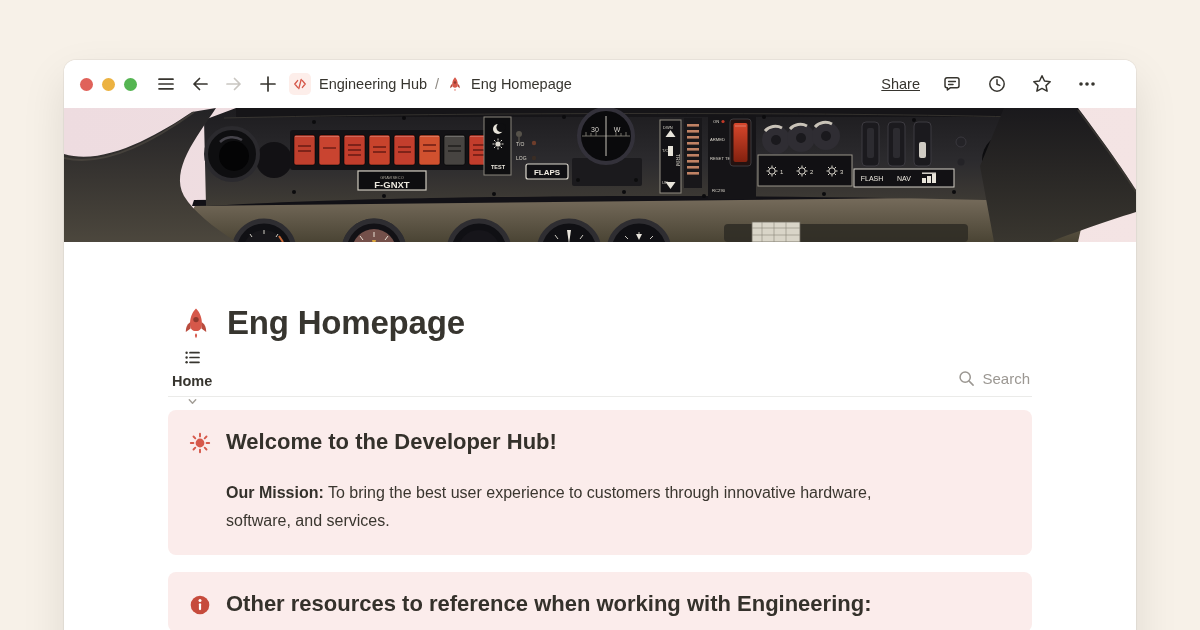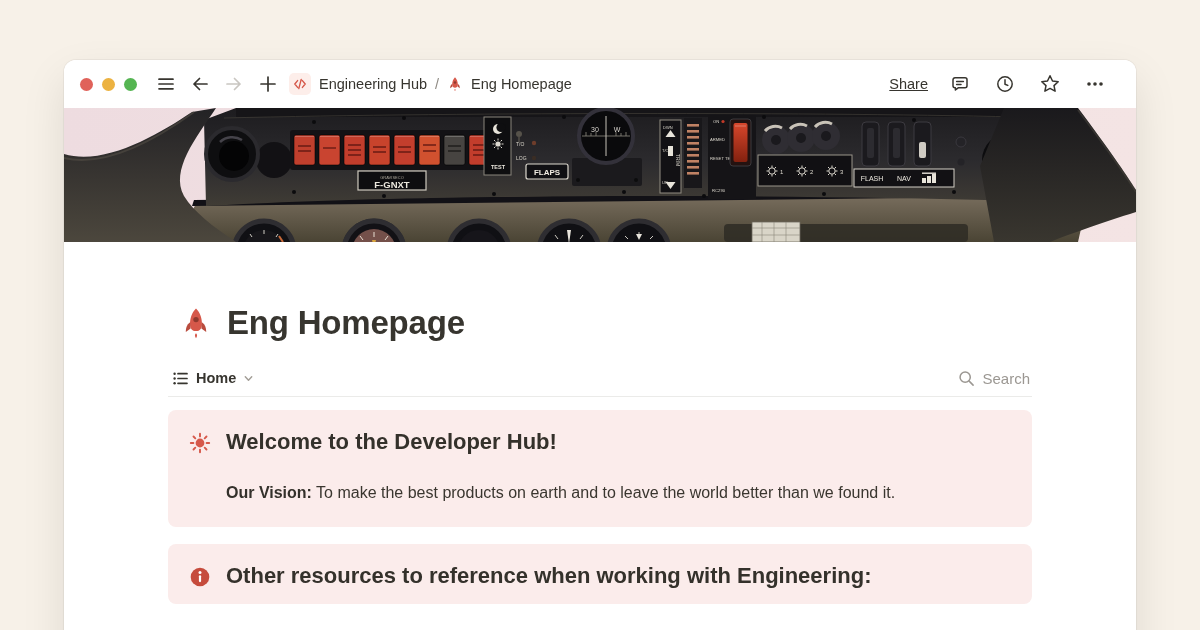--- a/index.html
+++ b/index.html
@@ -9,41 +9,41 @@
     font-family:"Liberation Sans","DejaVu Sans",sans-serif;
     -webkit-font-smoothing:antialiased;
   }
   .window{
     position:absolute;left:64px;top:60px;width:1072px;height:720px;
     background:#ffffff;border-radius:12px 12px 0 0;
     box-shadow:0 0 0 1px rgba(0,0,0,.045), 0 18px 44px rgba(20,15,10,.10);
     overflow:hidden;
   }
   
-  .toolbar{height:48px;display:flex;align-items:center;padding:0 28px 0 16px;background:#fff;}
+  .toolbar{height:48px;display:flex;align-items:center;padding:0 36px 0 16px;background:#fff;}
   .traffic{display:flex;gap:9px;margin-right:16px;}
   .tl{width:13px;height:13px;border-radius:50%;display:inline-block;}
   .tb-btn{border:0;background:transparent;padding:0;margin:0;display:flex;align-items:center;justify-content:center;width:26px;height:28px;cursor:pointer;}
   .tb-left{display:flex;align-items:center;gap:8px;}
   .breadcrumb{display:flex;align-items:center;gap:8px;margin-left:8px;font-size:14.5px;color:#37352f;}
   .chip{width:22px;height:22px;border-radius:5px;background:#fdeeea;display:flex;align-items:center;justify-content:center;}
   .crumb{color:#37352f;text-decoration:none;cursor:pointer;}
   .crumb-sep{color:#8f8b84;}
   .tb-right{margin-left:auto;display:flex;align-items:center;gap:19px;}
   .share-btn{border:0;background:transparent;font-size:14.5px;color:#37352f;padding:0;cursor:pointer;font-family:inherit;text-decoration:underline;}
   
   .cover{height:134px;position:relative;overflow:hidden;cursor:pointer;}
   .cover svg{display:block;width:100%;height:100%;}
   
   .content{padding:0 104px;}
   .title-row{display:flex;align-items:center;gap:13px;margin-top:56px;padding-left:10px;height:50px;}
   .page-icon{width:36px;height:36px;display:flex;align-items:center;justify-content:center;cursor:pointer;}
   h1.page-title{font-size:33px;line-height:42px;font-weight:700;color:#37352f;margin:0;letter-spacing:-.2px;cursor:text;}
   .tabs-row{display:flex;align-items:center;justify-content:space-between;height:36px;margin-top:12px;border-bottom:1px solid #ebebe9;}
-  .view-tab{display:flex;align-items:center;gap:7px;font-size:14.5px;font-weight:700;color:#37352f;padding:0 4px;cursor:pointer;}
+  .view-tab{display:flex;align-items:center;gap:7px;font-size:14.5px;font-weight:700;color:#37352f;padding:0 4px;cursor:pointer;flex-direction:column;}
   .search-btn{display:flex;align-items:flex-start;gap:7px;font-size:15px;color:#9b9792;cursor:pointer;padding:0 2px;}
   
   .callout{background:#fbeceb;border-radius:8px;margin-top:13px;padding:20px 18px 16px 18px;display:flex;}
   .callout.resources{margin-top:17px;}
   .co-icon{flex:none;width:22px;height:22px;margin:2px 15px 0 3px;}
   .co-body{min-width:0;}
   .co-heading{font-size:22px;line-height:24px;font-weight:700;color:#34312b;margin:0 0 25px 0;cursor:text;}
   .callout.resources .co-heading{margin:0;}
   .co-para{font-size:16px;line-height:28px;color:#3a362f;margin:0 0 4px 0;max-width:800px;cursor:text;}
   .co-para strong{font-weight:700;color:#34312b;}
@@ -404,21 +404,21 @@
       <span class="co-icon">
         <svg width="22" height="22" viewBox="0 0 22 22">
             <circle cx="11" cy="11" r="4.4" fill="#d6584a"></circle>
             <g stroke="#d6584a" stroke-width="1.9" stroke-linecap="round">
               <path d="M11 1.8v2.6M11 17.6v2.6M1.8 11h2.6M17.6 11h2.6M4.5 4.5l1.8 1.8M15.7 15.7l1.8 1.8M17.5 4.5l-1.8 1.8M6.3 15.7l-1.8 1.8"></path>
             </g>
           </svg>
       </span>
       <div class="co-body">
         <p class="co-heading">Welcome to the Developer Hub!</p>
-        <p class="co-para"><strong>Our Vision:</strong><span> To make the best products on earth and to leave the world better than we found it.</span></p>
+        <p class="co-para"><strong>Our Mission:</strong><span> To bring the best user experience to customers through innovative hardware,</span><br><span>software, and services.</span></p>
       </div>
     </div>
 
     <div class="callout resources">
       <span class="co-icon">
         <svg width="22" height="22" viewBox="0 0 22 22">
             <circle cx="11" cy="11" r="9.3" fill="#c64b3c"></circle>
             <rect x="9.9" y="9.2" width="2.2" height="7" rx="1.1" fill="#ffffff"></rect>
             <circle cx="11" cy="6.4" r="1.5" fill="#ffffff"></circle>
           </svg>

